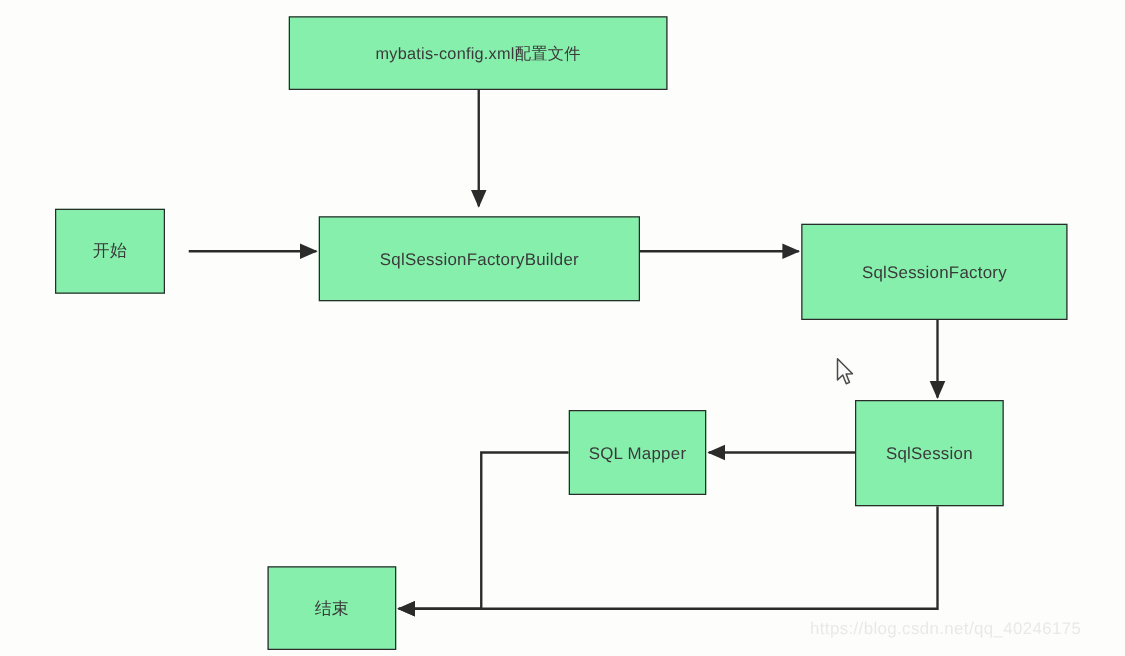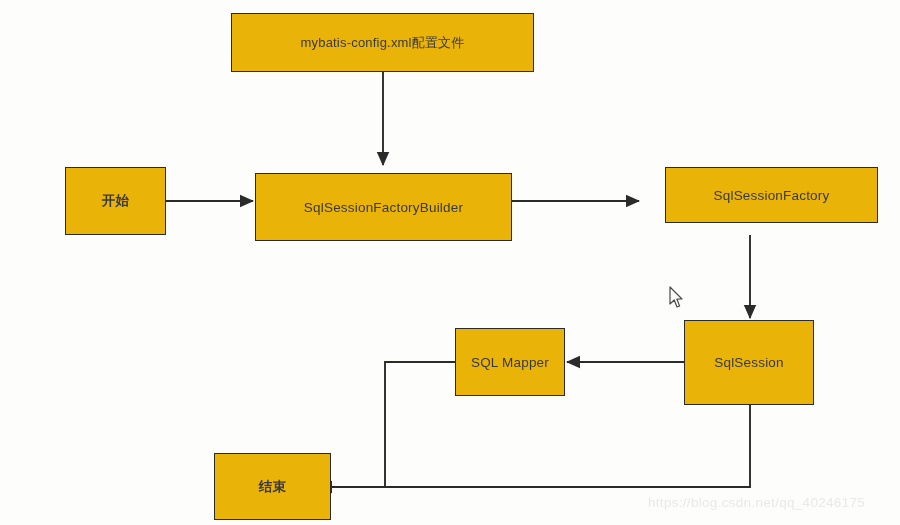--- a/index.html
+++ b/index.html
@@ -7,37 +7,37 @@
     width:900px;height:525px;
     background:#fdfdfc;
     font-family:"Liberation Sans","DejaVu Sans",sans-serif;
     overflow:hidden;
     position:relative;
   }
   #canvas{position:absolute;inset:0;width:900px;height:525px;}
   .node{
     position:absolute;
     box-sizing:border-box;
-    background:#eab308;
+    background:#86efac;
     border:1.6px solid #2b2b2b;
     display:flex;align-items:center;justify-content:center;
     color:#3a3a3a;
     font-size:13.5px;
     letter-spacing:.2px;
     white-space:nowrap;
     z-index:3;
   }
   .node span{pointer-events:none;}
   #n-config{left:231px;top:13px;width:303px;height:59px;font-size:13px;}
-  #n-start{left:65px;top:167px;width:101px;height:68px;font-weight:bold;}
+  #n-start{left:44px;top:167px;width:88px;height:68px;}
   #n-builder{left:255px;top:173px;width:257px;height:68px;}
-  #n-factory{left:641px;top:167px;width:213px;height:56px;margin-left:24px;}
+  #n-factory{left:641px;top:179px;width:213px;height:77px;}
   #n-mapper{left:455px;top:328px;width:110px;height:68px;align-items:center;}
-  #n-session{left:684px;top:320px;width:130px;height:85px;}
-  #n-end{left:214px;top:453px;width:117px;height:67px;font-weight:bold;}
+  #n-session{left:684px;top:320px;width:119px;height:85px;}
+  #n-end{left:214px;top:453px;width:103px;height:67px;}
   .watermark{
     position:absolute;left:648px;top:495px;
     font-size:13.5px;color:#e9e9e9;
     letter-spacing:.3px;white-space:nowrap;
     z-index:2;
   }
   #cursor{position:absolute;left:668px;top:286px;width:18px;height:24px;z-index:9;}
 </style>
 </head>
 <body>

